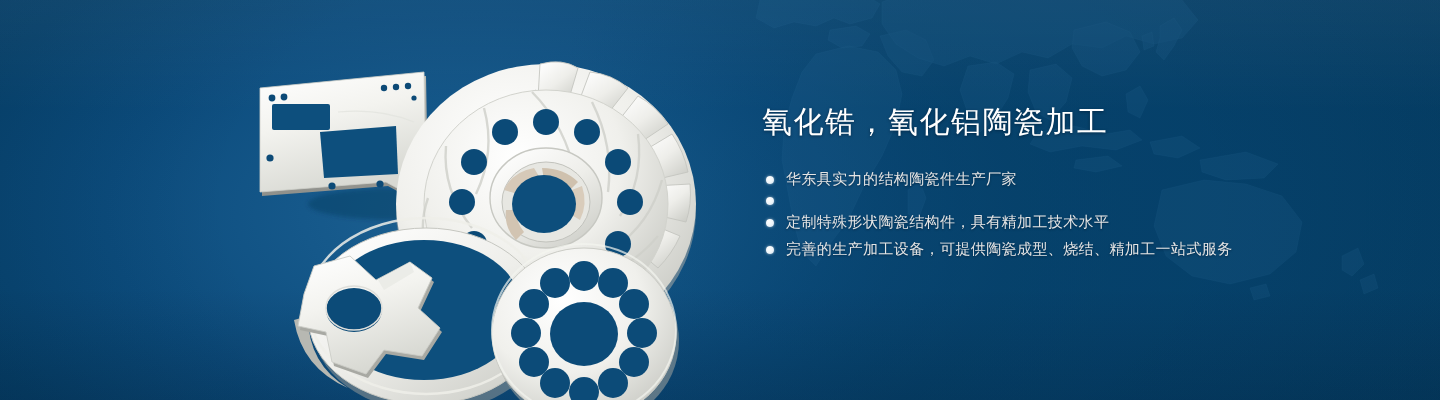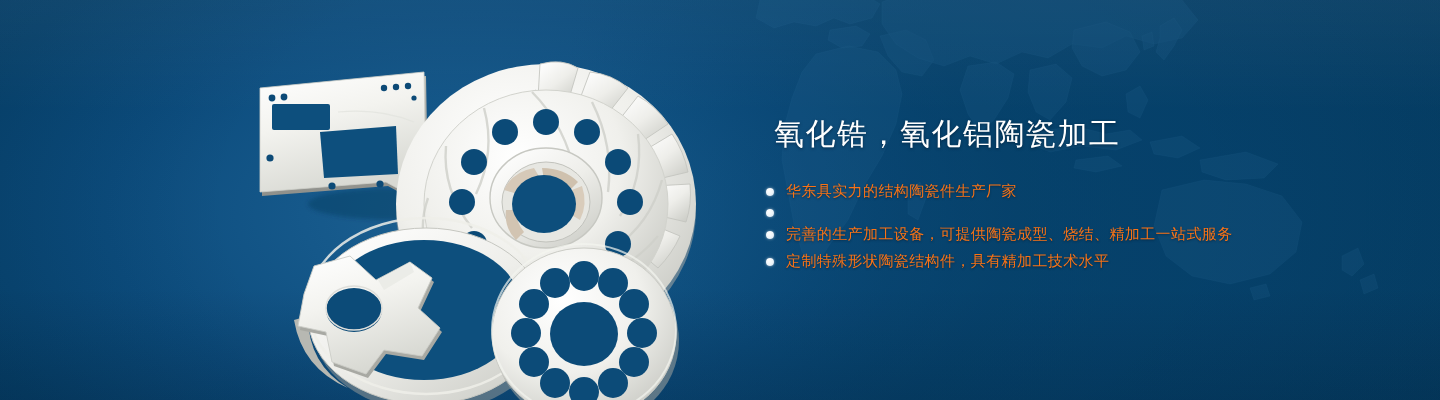--- a/index.html
+++ b/index.html
@@ -41,37 +41,37 @@
   
   .photo{
     position:absolute;left:228px;top:36px;width:462px;height:348px;
   }
   .photo svg{width:100%;height:100%;display:block;overflow:visible;}
   
   .copy{
     position:absolute;left:762px;top:104px;width:600px;
   }
   .headline{
-    margin:12px;
+    margin:0;
     font-size:30px;
     line-height:1.2;
     font-weight:400;
     color:#ffffff;
     letter-spacing:1.5px;
     text-shadow:0 1px 3px rgba(0,18,36,.55);
     white-space:nowrap;
   }
   .bullets{
     list-style:none;margin:30px 0 0 4px;padding:0;
   }
   .bullets li{
     display:flex;align-items:center;
     margin-bottom:8px;
     font-size:15px;
-    color:#f97316;
+    color:#e5e5e5;
     letter-spacing:.4px;
     text-shadow:0 1px 2px rgba(0,18,36,.5);
     white-space:nowrap;
   }
   .dot{
     flex:0 0 auto;
     width:8px;height:8px;border-radius:50%;
     background:radial-gradient(circle at 34% 30%, #ffffff 0%, #eef5fa 55%, #c9dceb 100%);
     box-shadow:0 0 3px rgba(255,255,255,.55);
     margin-right:12px;
@@ -292,22 +292,22 @@
     <ul class="bullets">
       <li>
         <span class="dot"></span>
         <span>华东具实力的结构陶瓷件生产厂家</span>
       </li>
       <li>
         <span class="dot"></span>
       </li>
       <li>
         <span class="dot"></span>
-        <span>完善的生产加工设备，可提供陶瓷成型、烧结、精加工一站式服务</span>
+        <span>定制特殊形状陶瓷结构件，具有精加工技术水平</span>
       </li>
       <li>
         <span class="dot"></span>
-        <span>定制特殊形状陶瓷结构件，具有精加工技术水平</span>
+        <span>完善的生产加工设备，可提供陶瓷成型、烧结、精加工一站式服务</span>
       </li>
     </ul>
   </div>
 
 </div>
 
 </body></html>

